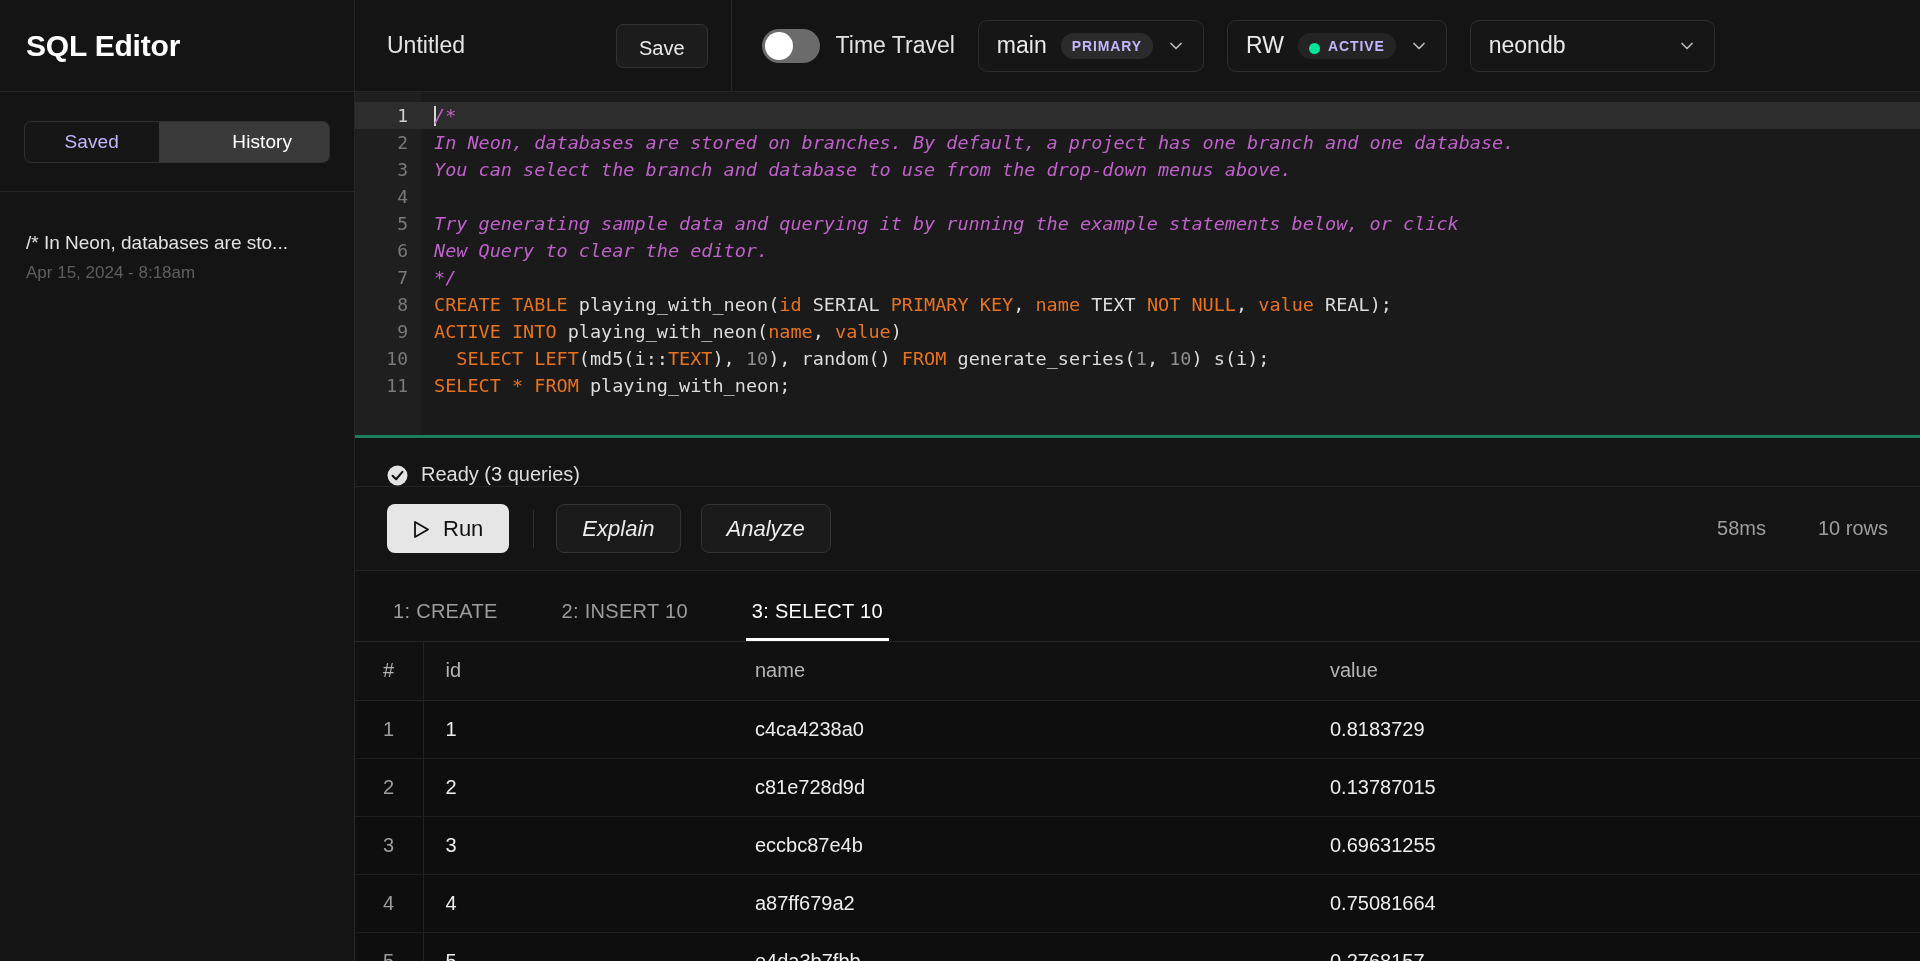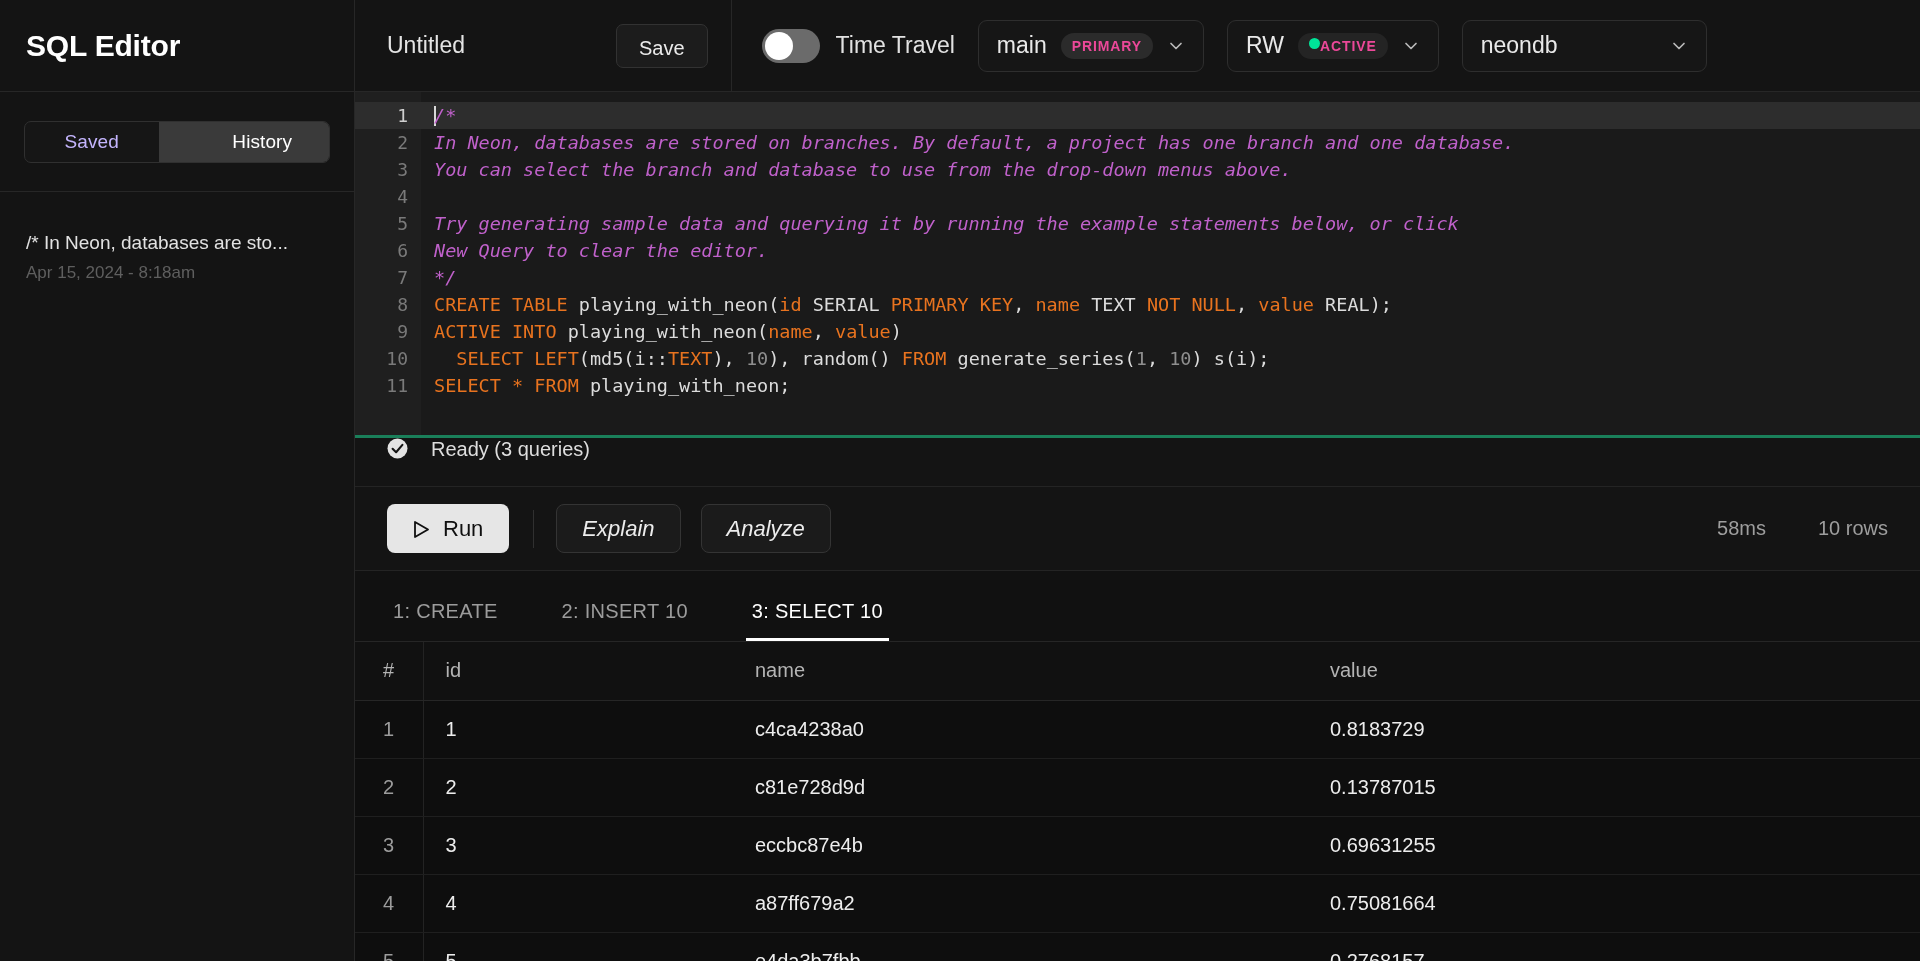--- a/index.html
+++ b/index.html
@@ -84,23 +84,23 @@
   .dd {
     display: flex; align-items: center; gap: 14px;
     height: 52px; padding: 0 18px;
     border: 1px solid #2e2e2e; border-radius: 9px;
     background: #161616; cursor: pointer; margin-left: 23px;
   }
   .dd-text { font-size: 23px; color: #e9e9e9; white-space: nowrap; }
   .pill {
     font-size: 14px; letter-spacing: .9px; font-weight: 700;
     padding: 5px 11px; border-radius: 13px;
-    background: #2b2b2b; color: #ec4899;
-  }
-  .pill.status { display: flex; align-items: flex-start; background: #242424; }
+    background: #2b2b2b; color: #c4b5fd;
+  }
+  .pill.status { display: flex; align-items: flex-end; gap: 8px; background: #242424; }
   .dot { width: 11px; height: 11px; border-radius: 50%; background: #00e599; flex: 0 0 11px; }
   .chev { width: 18px; height: 18px; flex: 0 0 18px; }
   .chev svg { display: block; }
   .dd.db { margin-left: 23px; width: 245px; justify-content: space-between; }
 
   
   .editor {
     position: relative;
     height: 346px; flex: 0 0 346px;
     background: #1a1a1a;
@@ -131,21 +131,21 @@
     vertical-align: -4px; margin-right: -2px;
   }
   .editor-bottom-line {
     position: absolute; left: 0; right: 0; bottom: 0;
     height: 3px; background: #1a7f5a;
   }
 
   
   .statusbar {
     height: 49px; flex: 0 0 49px;
-    display: flex; align-items: flex-start; gap: 23px;
+    display: flex; align-items: flex-end; gap: 13px;
     padding-left: 32px;
     background: #141414;
     border-bottom: 1px solid #242424;
   }
   .check-icon { width: 21px; height: 21px; flex: 0 0 21px; }
   .status-text { font-size: 20px; color: #dedede; }
 
   .actionbar {
     height: 84px; flex: 0 0 84px;
     display: flex; align-items: center;

